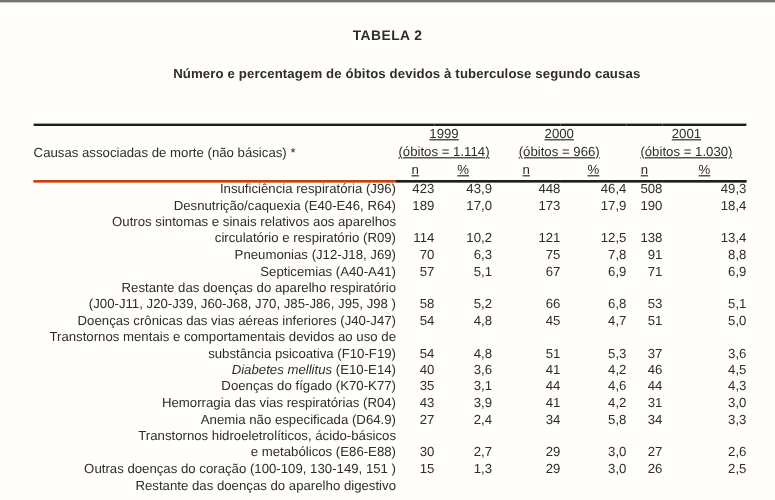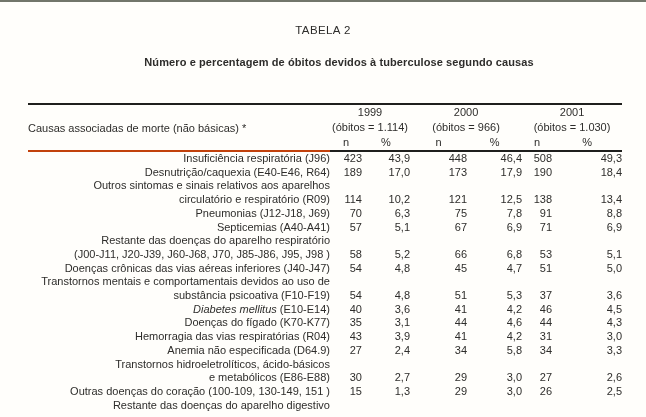--- a/index.html
+++ b/index.html
@@ -12,21 +12,21 @@
     overflow: hidden;
   }
   .top-edge {
     position: absolute; top: 0; left: 0;
     width: 646px; height: 2px;
     background: #72766b;
   }
   .doc-title {
     position: absolute; top: 24px; left: 0; width: 646px;
     text-align: center;
-    font-size: 11.5px; font-weight: normal;
+    font-size: 11.5px; font-weight: bold;
     letter-spacing: 0.4px;
   }
   .doc-subtitle {
     position: absolute; top: 55px; left: 0; width: 646px;
     text-align: center;
     font-size: 11px; font-weight: bold;
     line-height: 14.5px;
     letter-spacing: 0.1px;
     padding-left: 16px;
   }
@@ -37,21 +37,21 @@
     table-layout: fixed;
     font-size: 11px;
     border-top: 2px solid #1f1f1d;
   }
   table.mort th, table.mort td {
     padding: 0; margin: 0;
     font-weight: normal;
     white-space: nowrap;
   }
   thead tr { height: 15px; }
-  thead th { text-align: center; line-height: 15px; }
+  thead th { text-align: center; line-height: 15px; text-decoration: underline; }
   td.lbl-head {
     text-align: left; vertical-align: middle;
     border-bottom: 2px solid #c2410c;
   }
   thead tr.cols th { border-bottom: 2px solid #1f1f1d; }
   tbody td { line-height: 13.7px; height: 13.7px; }
   td.lbl { text-align: right; overflow: visible; }
   td.num { text-align: right; }
   td.lbl i { }
 </style>

